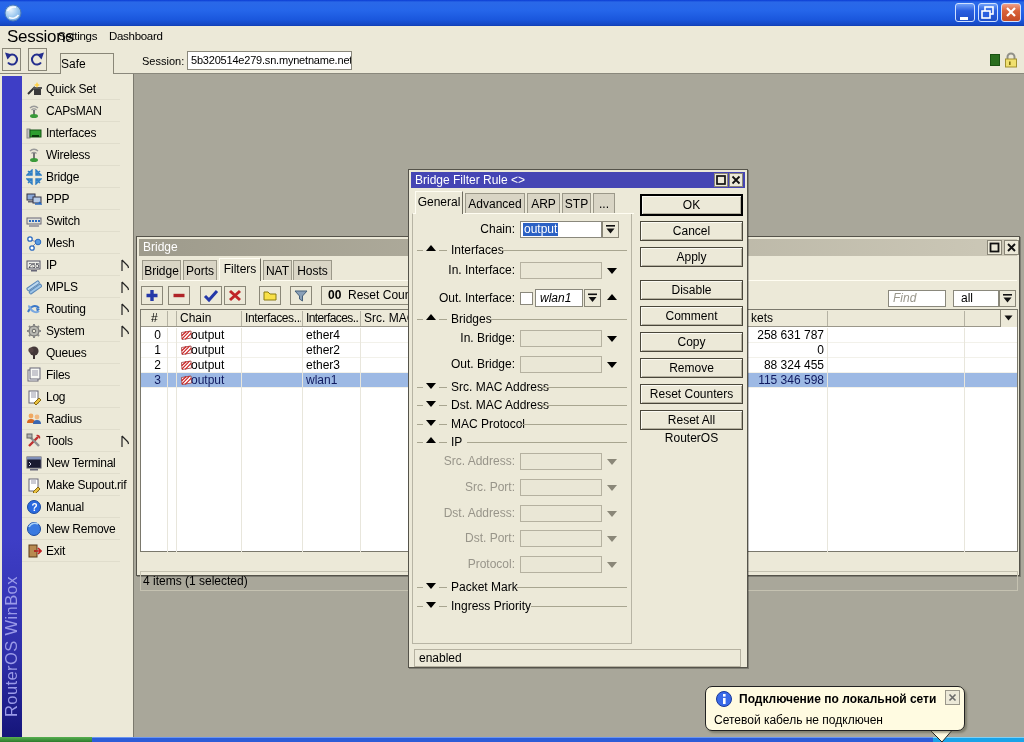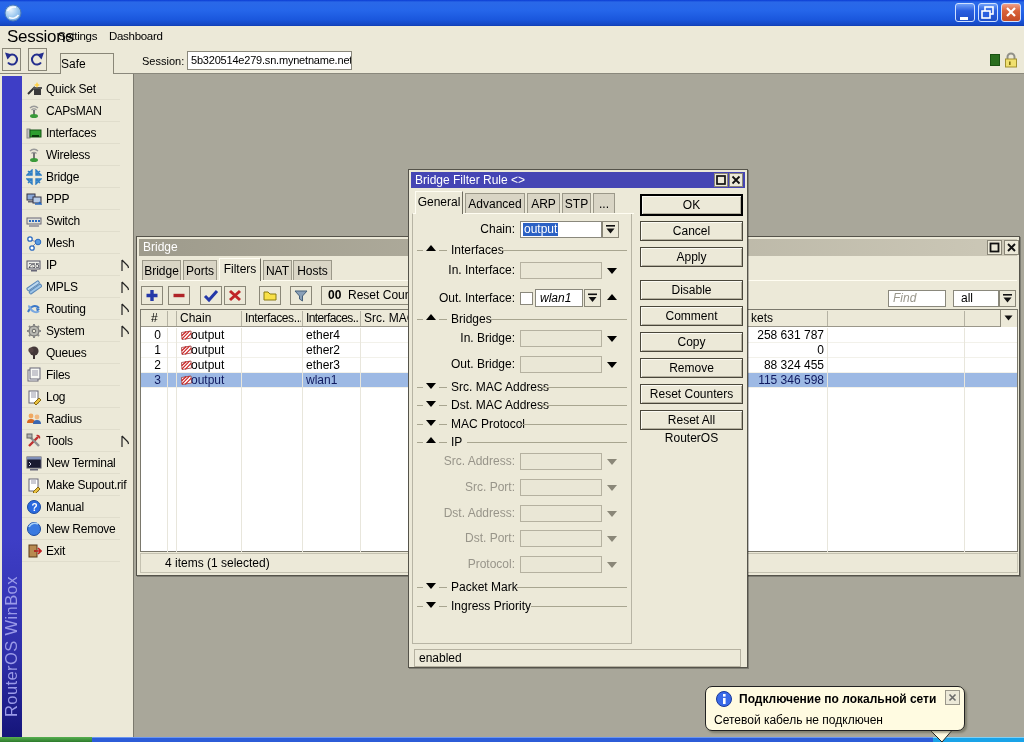--- a/index.html
+++ b/index.html
@@ -407,21 +407,21 @@
    </div>
    <div class="abs" style="left:26px;top:18px;width:1px;height:224px;background:#e8e6dc"></div>
    <div class="abs" style="left:35px;top:18px;width:1px;height:224px;background:#e8e6dc"></div>
    <div class="abs" style="left:100px;top:18px;width:1px;height:224px;background:#e8e6dc"></div>
    <div class="abs" style="left:161px;top:18px;width:1px;height:224px;background:#e8e6dc"></div>
    <div class="abs" style="left:219px;top:18px;width:1px;height:224px;background:#e8e6dc"></div>
    <div class="abs" style="left:686px;top:18px;width:1px;height:224px;background:#e8e6dc"></div>
    <div class="abs" style="left:823px;top:18px;width:1px;height:224px;background:#e8e6dc"></div>
   </div>
 
-  <div class="abs" style="left:3px;top:316px;width:878px;height:20px;border:1px solid #c5c2b1;line-height:18px;padding-left:24px">4 items (1 selected)</div>
+  <div class="abs" style="left:3px;top:334px;width:878px;height:20px;border:1px solid #c5c2b1;line-height:18px;padding-left:2px">4 items (1 selected)</div>
  </div>
 
  <div class="abs win" id="dlg" style="left:408px;top:169px;width:340px;height:499px">
   <div class="abs" style="left:2px;top:2px;width:334px;height:16px;background:#4545b4;color:#fff;line-height:16px;padding-left:4px">Bridge Filter Rule &lt;&gt;</div>
   <div class="abs cbtn" style="left:305px;top:3px;width:14px;height:14px"><svg width="12" height="12">
           <rect x="2" y="2" width="8" height="8" fill="none" stroke="#111" stroke-width="1.7"></rect>
         </svg></div>
   <div class="abs cbtn" style="left:320px;top:3px;width:14px;height:14px"><svg width="12" height="12">
           <path d="M2.5 2.5 L9.5 9.5 M9.5 2.5 L2.5 9.5" stroke="#111" stroke-width="1.8"></path>
         </svg></div>

